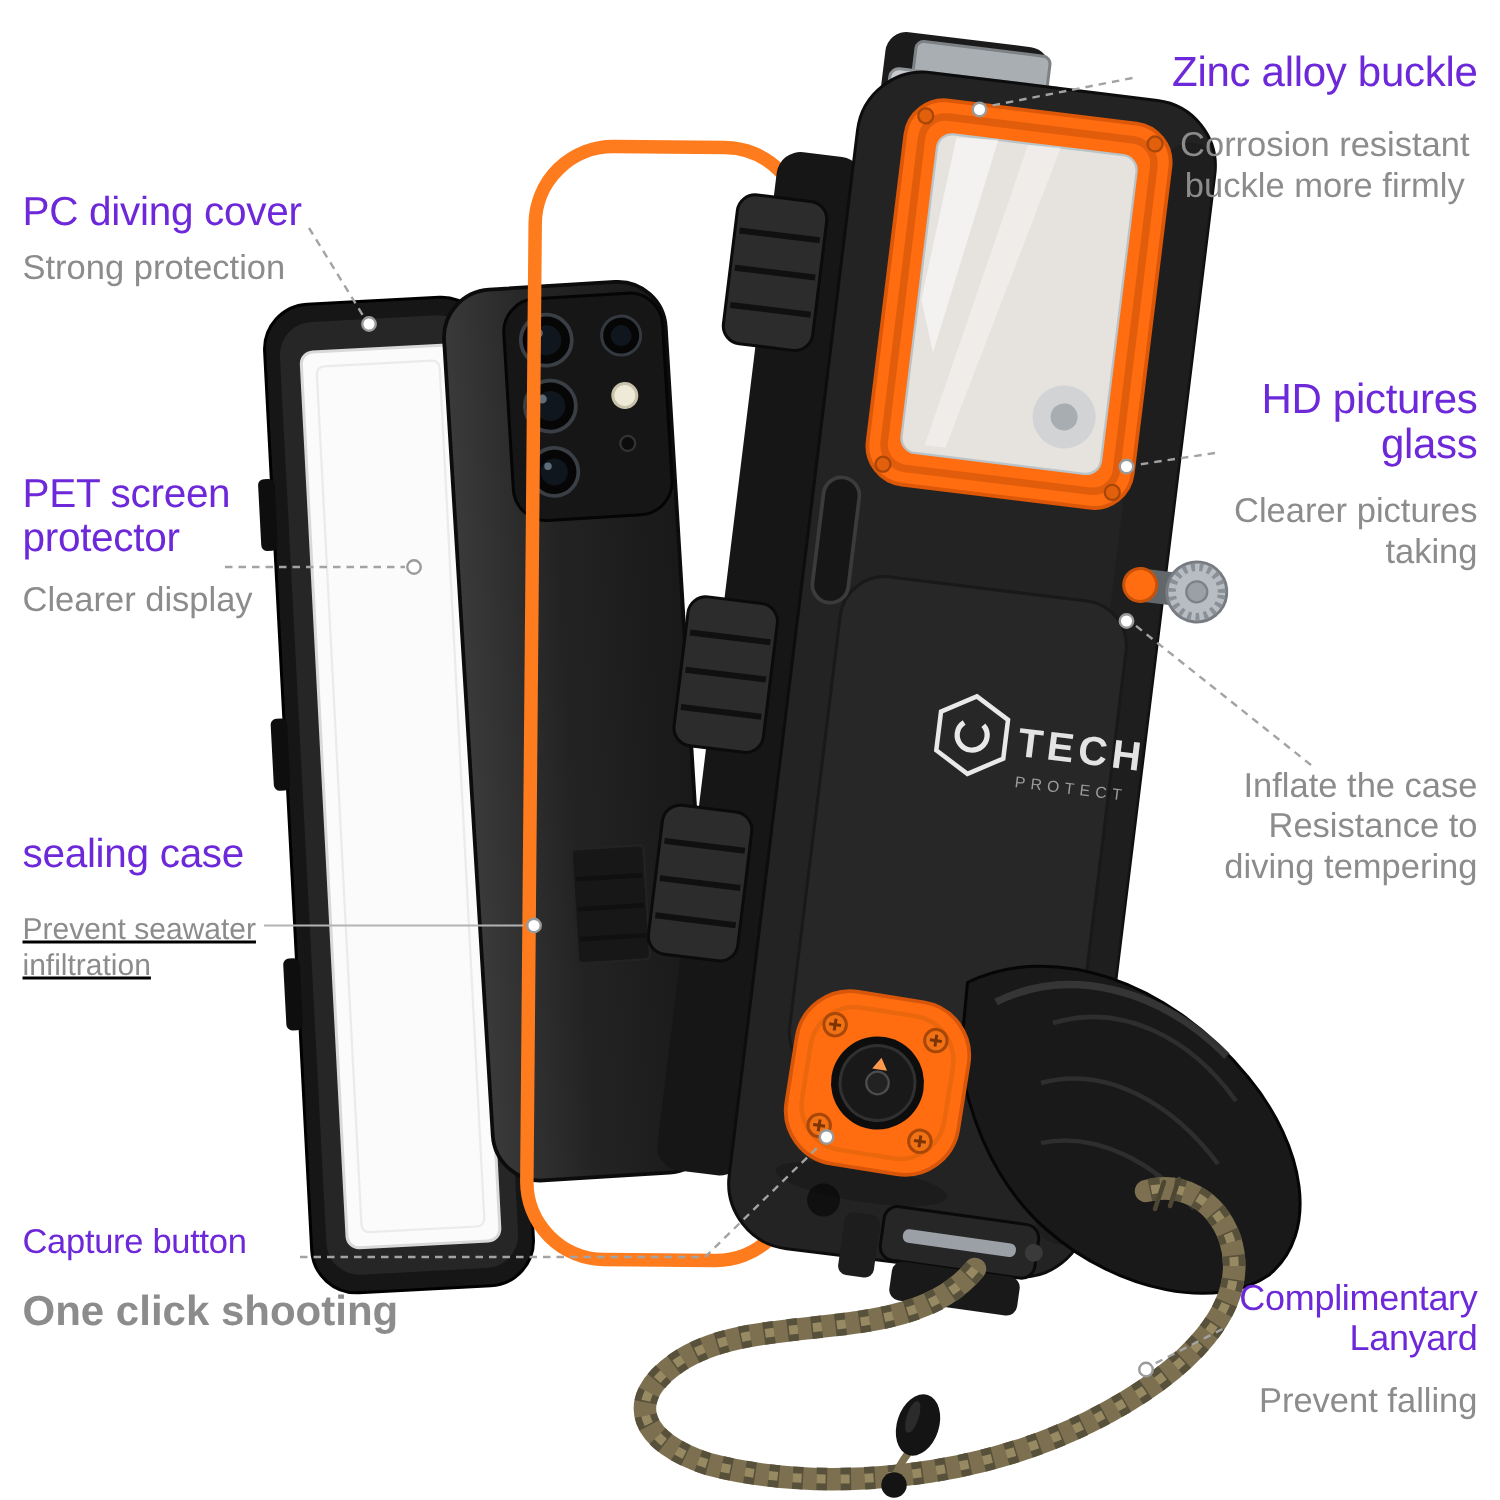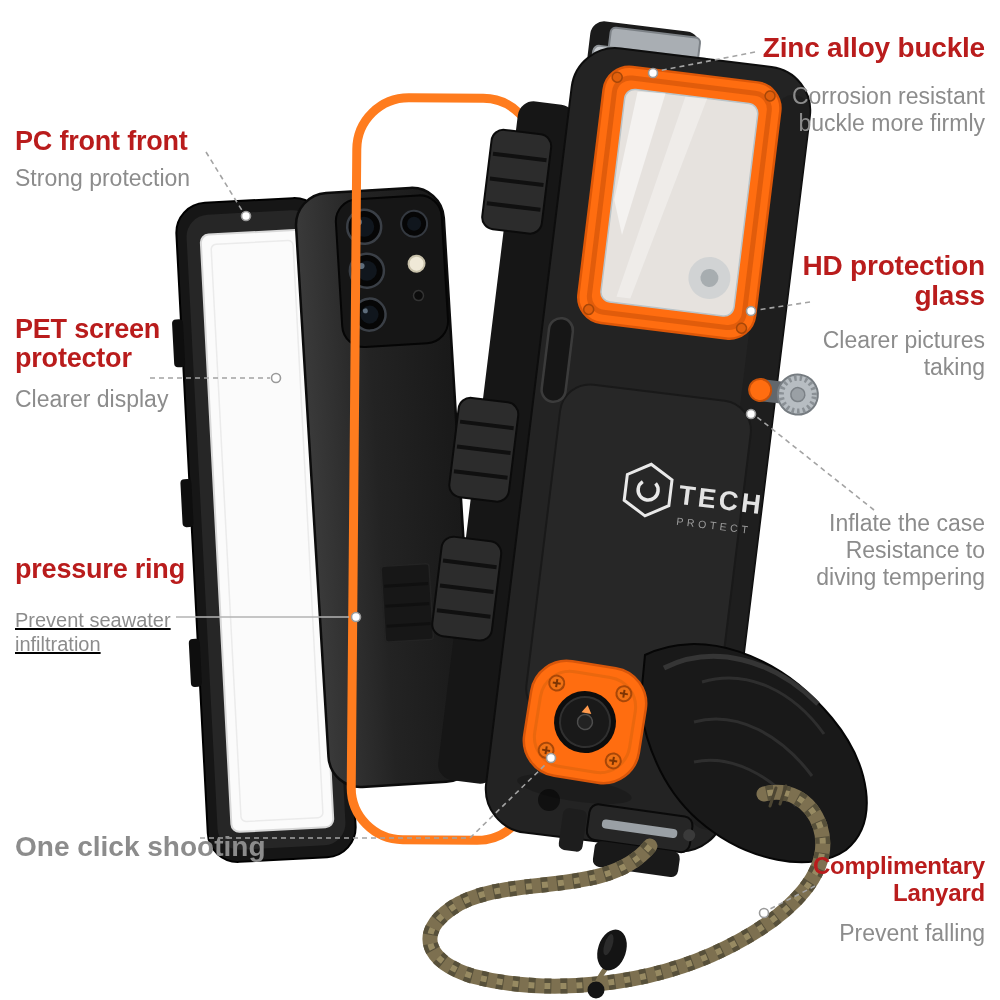--- a/index.html
+++ b/index.html
@@ -1,30 +1,30 @@
 <!DOCTYPE html>
 <html><head>
 <meta charset="utf-8">
 <style>
   html,body{margin:0;padding:0;background:#fff;}
   .stage{position:relative;width:1000px;height:1000px;background:#fff;overflow:hidden;
          font-family:"Liberation Sans",sans-serif;}
   .stage svg{position:absolute;left:0;top:0;}
   .c{position:absolute;white-space:nowrap;}
   .c.right{text-align:right;}
-  .t{font-weight:bold;color:#b91c1c;letter-spacing:-0.2px;}
+  .t{font-weight:normal;color:#6d28d9;letter-spacing:-0.2px;}
   .d{color:#8c8c8c;}
   .fs28{font-size:28px;line-height:1.07;}
   .fs27{font-size:27px;line-height:1.07;}
   .fs24{font-size:24px;line-height:1.12;}
   .fs23{font-size:23px;line-height:1.17;}
   .fs22{font-size:28px;line-height:1.17;font-weight:bold;}
   .fs20{font-size:20px;line-height:1.22;}
   .mt9{margin-top:9px;} .mt12{margin-top:24px;text-decoration:underline;} .mt13{margin-top:13px;}
-  .mt14{margin-top:16px;} .mt15{margin-top:15px;} .mt17{margin-top:17px;} .mt20{margin-top:20px;}
+  .mt14{margin-top:16px;} .mt15{margin-top:15px;} .mt17{margin-top:17px;} .mt20{margin-top:20px;text-align:center;}
   svg text{font-family:"Liberation Sans",sans-serif;}
 </style>
 </head>
 <body>
 
 <div class="stage">
 
 <svg width="1000" height="1000" viewBox="0 0 1000 1000">
   <defs>
     <linearGradient id="pg" x1="0" y1="0" x2="1" y2="0">
@@ -209,28 +209,28 @@
 
 <div class="c right" style="right:15px;top:33px;">
   <div class="t fs28">Zinc alloy buckle</div>
   <div class="mt20">
     <div class="d fs23">Corrosion resistant</div>
     <div class="d fs23">buckle more firmly</div>
   </div>
 </div>
 
 <div class="c" style="left:15px;top:127px;">
-  <div class="t fs27">PC front front</div>
+  <div class="t fs27">PC diving cover</div>
   <div class="mt9">
     <div class="d fs23">Strong protection</div>
   </div>
 </div>
 
 <div class="c right" style="right:15px;top:251px;">
-  <div class="t fs28">HD protection</div>
+  <div class="t fs28">HD pictures</div>
   <div class="t fs28">glass</div>
   <div class="mt14">
     <div class="d fs23">Clearer pictures</div>
     <div class="d fs23">taking</div>
   </div>
 </div>
 
 <div class="c" style="left:15px;top:315px;">
   <div class="t fs27">PET screen</div>
   <div class="t fs27">protector</div>
@@ -241,28 +241,29 @@
 
 <div class="c right" style="right:15px;top:495px;">
   <div class="mt15">
     <div class="d fs23">Inflate the case</div>
     <div class="d fs23">Resistance to</div>
     <div class="d fs23">diving tempering</div>
   </div>
 </div>
 
 <div class="c" style="left:15px;top:555px;">
-  <div class="t fs27">pressure ring</div>
+  <div class="t fs27">sealing case</div>
   <div class="mt12">
     <div class="d fs20">Prevent seawater</div>
     <div class="d fs20">infiltration</div>
   </div>
 </div>
 
 <div class="c" style="left:15px;top:814px;">
+  <div class="t fs23">Capture button</div>
   <div class="mt17">
     <div class="d fs22">One click shooting</div>
   </div>
 </div>
 
 <div class="c right" style="right:15px;top:853px;margin-left:44px;">
   <div class="t fs24">Complimentary</div>
   <div class="t fs24">Lanyard</div>
   <div class="mt13">
     <div class="d fs23">Prevent falling</div>

